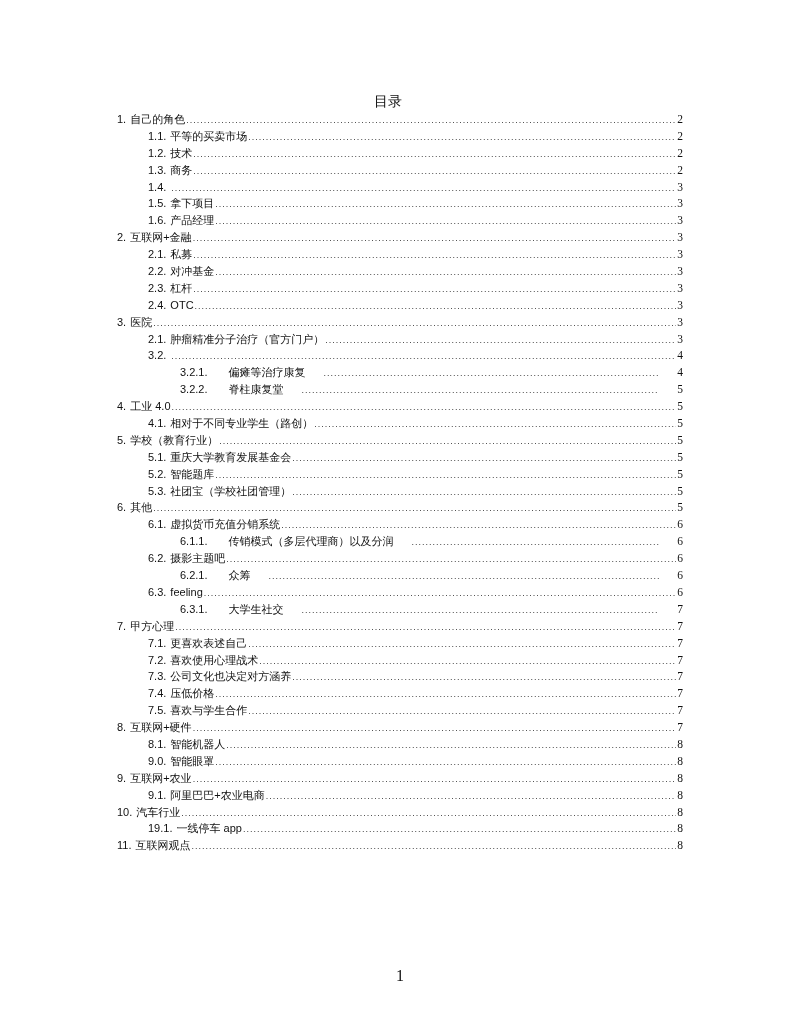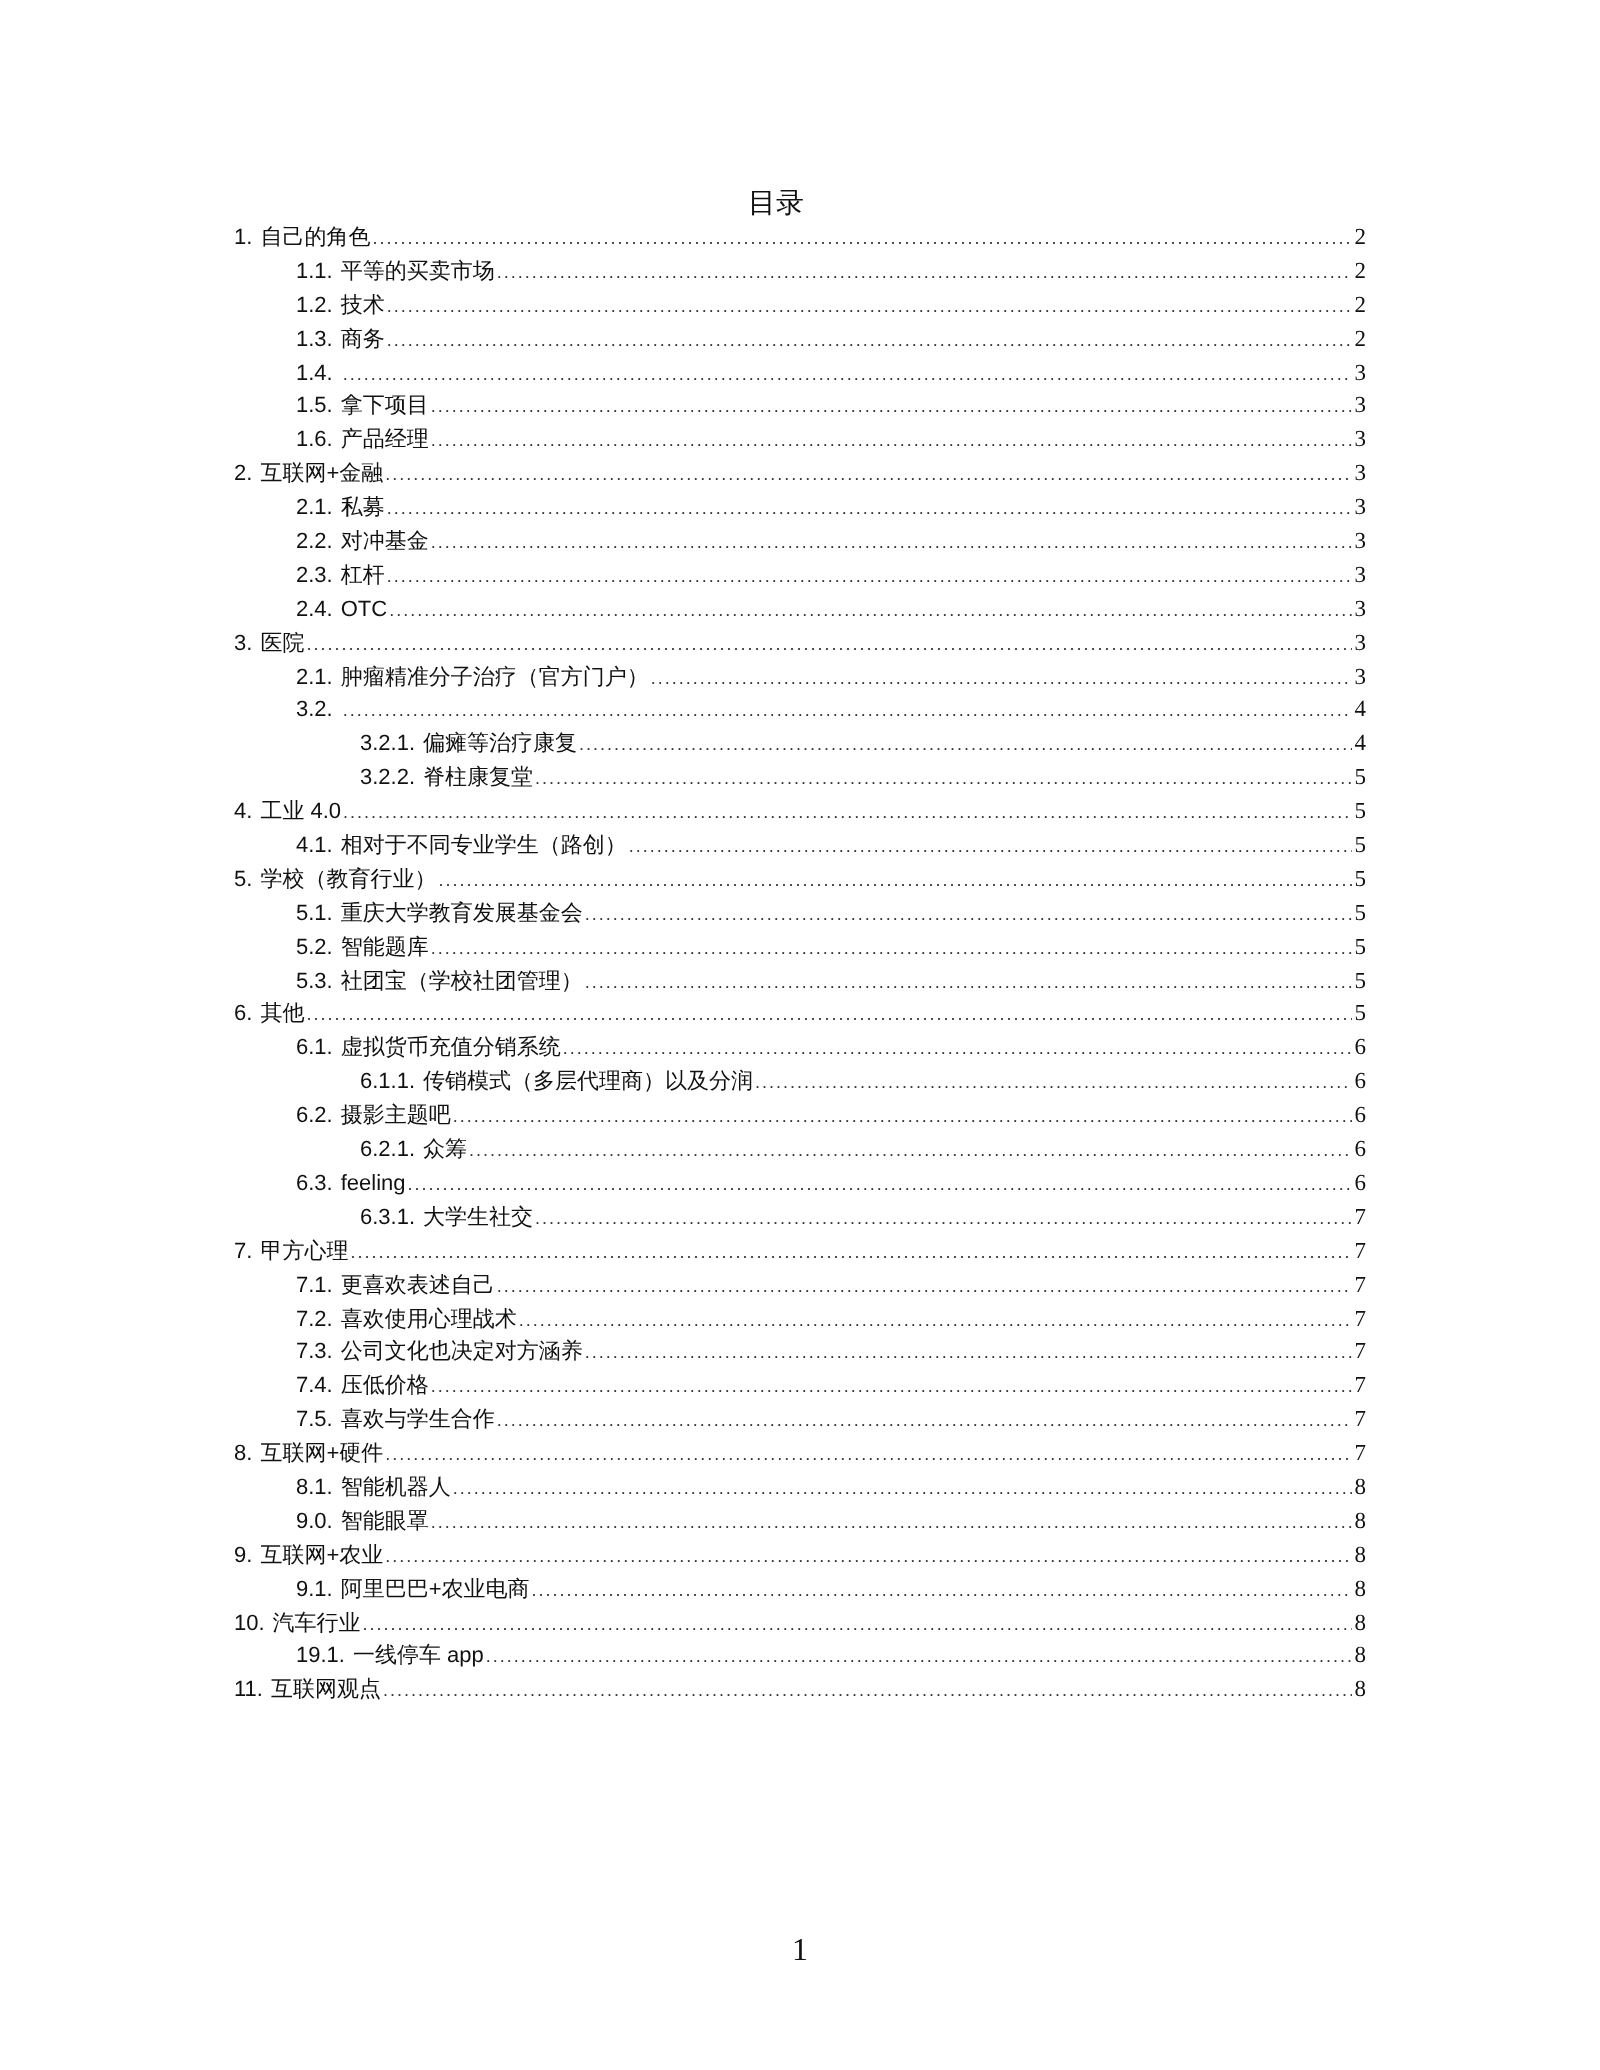--- a/index.html
+++ b/index.html
@@ -6,21 +6,21 @@
   body { width: 800px; height: 1035px; position: relative; overflow: hidden;
          font-family: "Liberation Sans", "DejaVu Sans", sans-serif; color: #111; }
   .page { position: absolute; left: 0; top: 0; width: 800px; height: 1035px; background: #fff; }
   .toc-title { position: absolute; top: 93px; left: 0; width: 776px; text-align: center;
                font-family: "Liberation Serif", "DejaVu Serif", serif; font-size: 14px; color: #111; }
   .toc { position: absolute; top: 111px; left: 117px; width: 566px; }
   .toc-row { display: flex; align-items: baseline; height: 16.9px; line-height: 16.9px;
              font-size: 11px; white-space: nowrap; color: #111; }
   .toc-row.l1 { padding-left: 0; }
   .toc-row.l2 { padding-left: 31px; }
-  .toc-row.l3 { padding-left: 63px; }
+  .toc-row.l3 { padding-left: 63px; gap: 17px; }
   .toc-num { margin-right: 4px; }
   .toc-label { }
   .toc-dots { flex: 1; overflow: hidden; margin: 0 1px; color: #333; letter-spacing: 1px;
               font-size: 9px; }
   .toc-dots::before { content: "........................................................................................................................................................................................................................................................................................................"; }
   .toc-page { font-family: "Liberation Serif", "DejaVu Serif", serif; font-size: 11.5px; min-width: 6px; text-align: right; }
   .page-footer { position: absolute; top: 967px; left: 0; width: 800px; text-align: center;
                  font-family: "Liberation Serif", "DejaVu Serif", serif; font-size: 16px; color: #111; }
 </style>
 </head>

